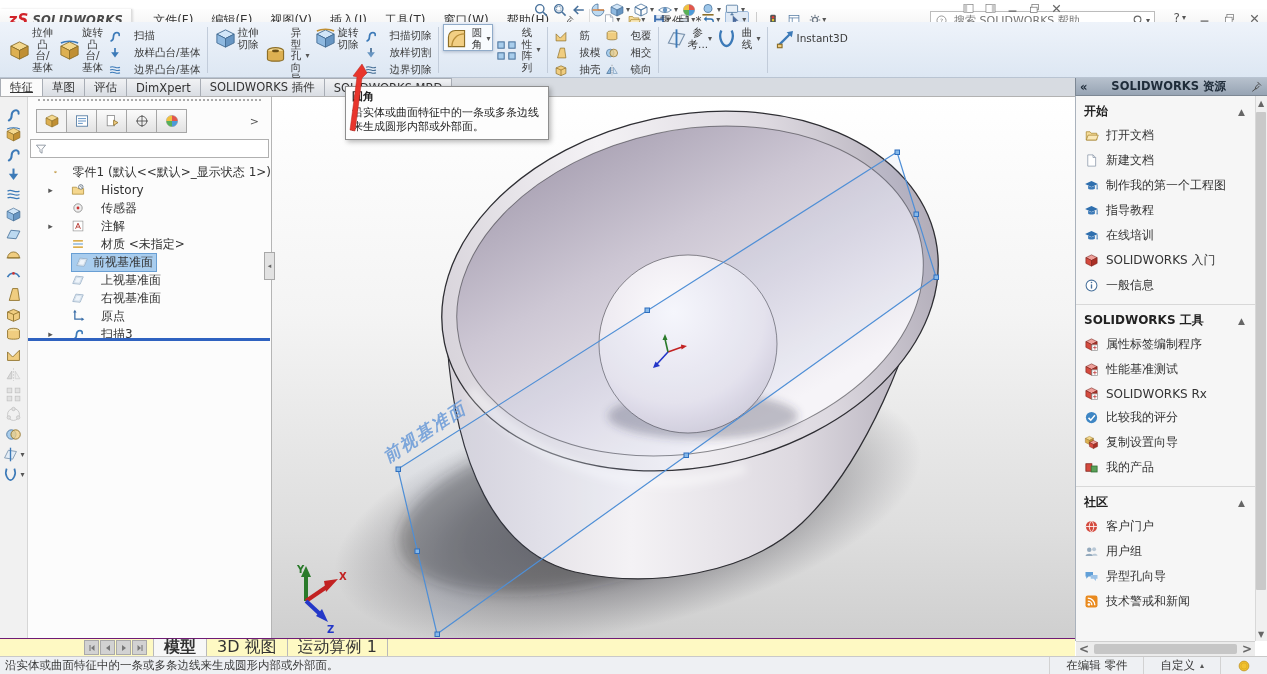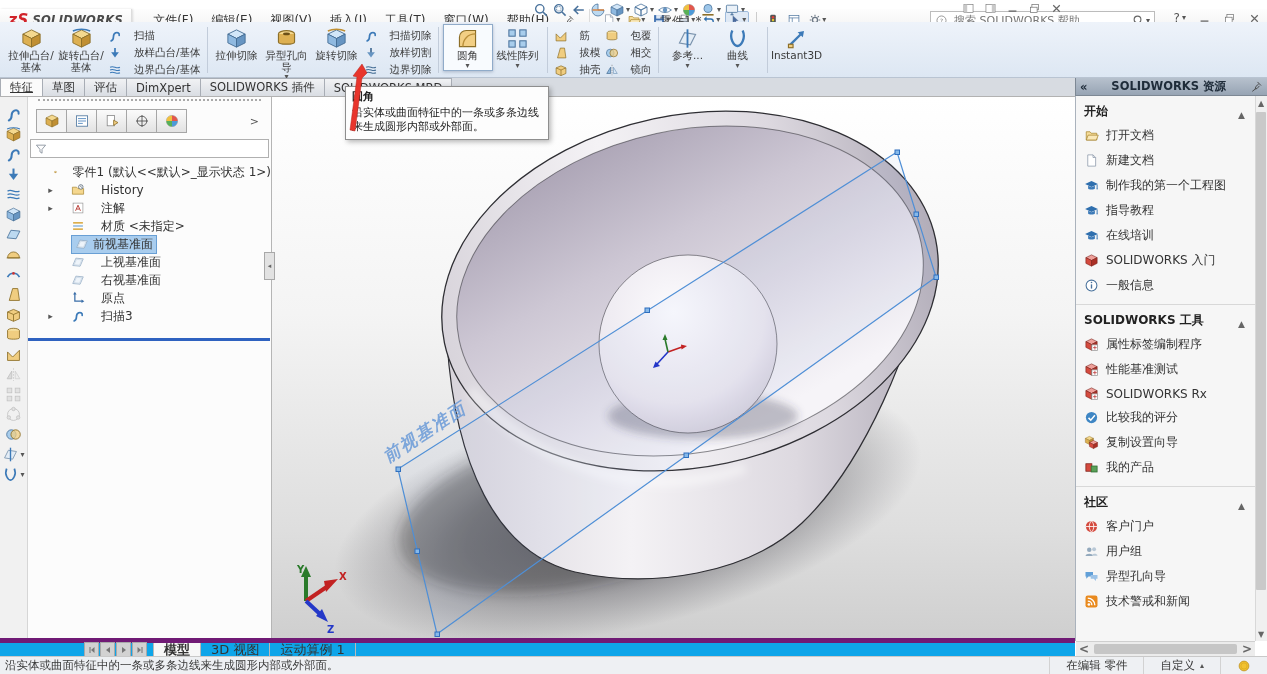--- a/index.html
+++ b/index.html
@@ -30,21 +30,21 @@
   .searchbtn{display:flex;align-items:center;gap:1px;margin-left:2px}
   .winctl{position:absolute;right:6px;top:2px;display:flex;gap:12px;align-items:center}
   .winctl .wbtn{display:flex;align-items:center;gap:2px;color:#555}
 
   
   .ribbon{position:absolute;left:0;top:22px;width:1267px;height:56px;
     background:linear-gradient(#eef3fa,#dde7f3);border-bottom:1px solid #b9c4d2;
     display:flex;align-items:stretch;padding:1px 2px 0 4px;box-sizing:border-box;}
   .rgroup{display:flex;align-items:flex-start;padding:1px 2px}
   .rsep{width:1px;background:#c2ccda;margin:4px 2px}
-  .rbig{width:46px;display:flex;flex-direction:column;align-items:center;text-align:center;
+  .rbig{width:46px;display:flex;flex-direction:row;align-items:center;text-align:center;
     font-size:10.5px;line-height:11.5px;padding:2px 1px 0;color:#3a3a3a;border:1px solid transparent}
   .rbig .ricon{height:23px;display:flex;align-items:center}
   .rbig.hl{background:#f8fbfe;border:1px solid #90abc9;box-shadow:0 1px 3px rgba(70,90,120,.35)}
   .rstack{display:flex;flex-direction:column;justify-content:flex-start;padding-top:4px;gap:1px}
   .rsmall{display:flex;align-items:center;gap:12px;font-size:10.5px;height:16px;color:#3a3a3a;white-space:nowrap;padding:0 2px}
 
   
   .tabrow{position:absolute;left:0;top:78px;width:1075px;height:19px;background:#d7dbe1;
     border-bottom:1px solid #b2b2b2;display:flex;align-items:flex-end;box-sizing:border-box}
   .cmtab{height:18px;box-sizing:border-box;padding:0 9px;font-size:11.5px;display:flex;align-items:center;
@@ -87,34 +87,34 @@
 
   
   .tpheader{position:absolute;left:1075px;top:78px;width:192px;height:18px;box-sizing:border-box;
     background:linear-gradient(#b7c1cd,#97a4b4);border-bottom:1px solid #7d8894;border-left:1px solid #7d8894;
     display:flex;align-items:center;color:#1e2b39;font-weight:bold;font-size:11.5px;padding:0 4px;gap:4px}
   .tpheader .tptitle{flex:1;text-align:center}
   .tpbody{position:absolute;left:1075px;top:96px;width:180px;height:545px;background:#f6f6f6;
     border-left:1px solid #aab2bc;box-sizing:border-box;overflow:hidden;font-size:12px}
   .tpsec{padding:2px 0 6px}
   .tpsec + .tpsec{border-top:1px solid #d8d8d8}
-  .tpsec-h{display:flex;justify-content:space-between;align-items:flex-end;font-weight:bold;padding:5px 10px 3px 8px;color:#222}
+  .tpsec-h{display:flex;justify-content:space-between;align-items:center;font-weight:bold;padding:5px 10px 3px 8px;color:#222}
   .tpsec-h .chev{color:#666;font-size:9px;font-weight:normal}
   .tpitem{display:flex;align-items:center;gap:7px;padding:4px 8px;color:#333}
   .tphscroll{position:absolute;left:1076px;top:641px;width:179px;height:15px;background:#ececec;
     border-top:1px solid #cfcfcf;display:flex;align-items:center;box-sizing:border-box}
   .hchev{width:16px;text-align:center;color:#666;font-size:12px;font-weight:bold;line-height:13px}
   .hthumb{flex:1;height:10px;background:#c6c6c6;border-radius:2px;margin:0 2px}
   .vscroll{position:absolute;left:1255px;top:96px;width:12px;height:545px;background:#f0f0f0;border-left:1px solid #d8d8d8;box-sizing:border-box}
   .varrow{position:absolute;left:1255px;width:12px;height:14px;display:flex;align-items:center;justify-content:center;color:#666;font-size:8px}
   .vthumb{position:absolute;left:1256px;top:112px;width:10px;height:478px;background:#c9c9c9;border-radius:1px}
 
   
-  .bottomtabs{position:absolute;left:0;top:638px;width:1075px;height:18px;background:#0ea5e9;
-    border-top:5px solid #701a75;display:flex;align-items:stretch;font-size:13px;box-sizing:border-box}
+  .bottomtabs{position:absolute;left:0;top:638px;width:1075px;height:18px;background:#fef9c3;
+    border-top:1px solid #701a75;display:flex;align-items:stretch;font-size:16px;box-sizing:border-box}
   .sheetnav{display:flex;align-items:center;gap:1px;margin-left:84px;margin-right:6px}
   .navbtn{width:13px;height:13px;background:#d2d2d2;border:1px solid #a9a9a9;display:flex;align-items:center;justify-content:center}
   .btab{padding:0 10px;border-right:1px solid #b9b9b9;display:flex;align-items:center;color:#333}
   .btab.active{background:#f7f7f7;border-left:1px solid #b9b9b9;font-weight:bold}
 
   
   .statusbar{position:absolute;left:0;top:656px;width:1267px;height:18px;background:#eef0f3;
     border-top:1px solid #c9c9c9;display:flex;align-items:center;font-size:11.5px;color:#3a3a3a;box-sizing:border-box}
   .status-msg{flex:1;padding-left:5px;white-space:nowrap;overflow:hidden}
   .status-cell{border-left:1px solid #d2d2d2;padding:0 16px;height:100%;display:flex;align-items:center;gap:5px}
@@ -879,20 +879,30 @@
           <span>
             <svg width="14" height="14" viewBox="0 0 20 20">
               <path d="M2 6 H8 L10 8 H18 V16 H2 Z" fill="#f5d78e" stroke="#a8852f"></path>
               <circle cx="14" cy="5.6" r="3.2" fill="#fff" stroke="#456"></circle>
               <path d="M14 3.8 V5.6 L15.4 6.5" stroke="#456" fill="none"></path>
             </svg>
           </span>
           <span>History</span>
         </div>
         <div class="trow child">
+          <span class="noexp"></span>
+          <span>
+            <svg width="14" height="14" viewBox="0 0 20 20">
+              <circle cx="10" cy="10" r="6" fill="#eee" stroke="#777"></circle>
+              <circle cx="10" cy="10" r="2" fill="#c33"></circle>
+            </svg>
+          </span>
+          <span>传感器</span>
+        </div>
+        <div class="trow child">
           <span class="exp">▸</span>
           <span>
             <svg width="14" height="14" viewBox="0 0 20 20">
               <rect x="3" y="3" width="14" height="14" fill="#fff" stroke="#999"></rect>
               <path d="M6.5 14 L10 6 L13.5 14 M8 11.5 H12" stroke="#b5342c" fill="none" stroke-width="1.3"></path>
             </svg>
           </span>
           <span>注解</span>
         </div>
         <div class="trow child">

